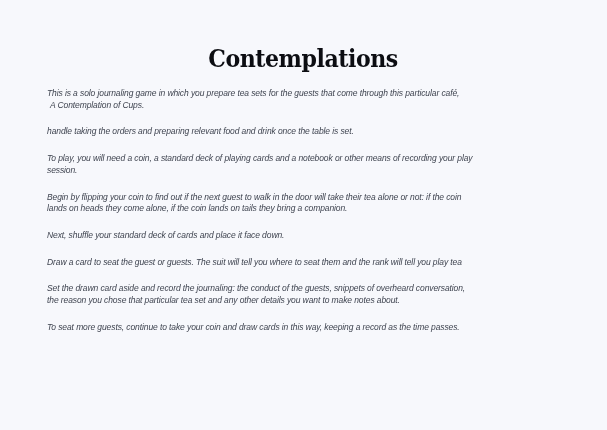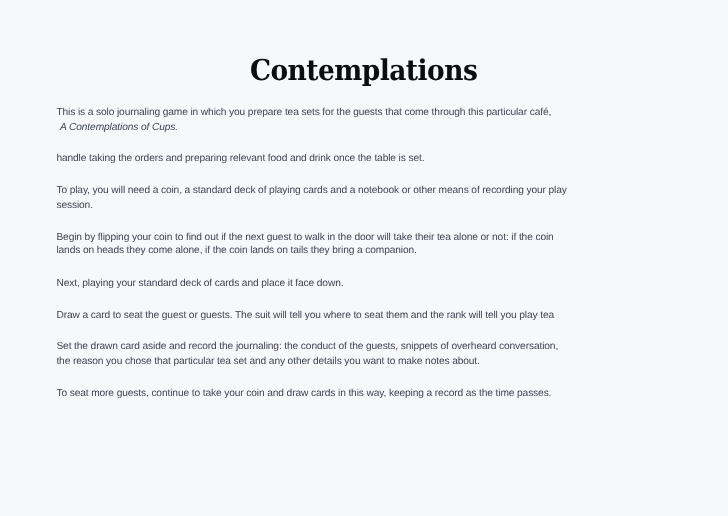--- a/index.html
+++ b/index.html
@@ -39,56 +39,57 @@
     padding-left: 47px;
     padding-right: 40px;
   }
   .paragraph { margin-bottom: 15px; }
   .line {
     font-size: 8.5px;
     line-height: 11.7px;
     letter-spacing: -0.1px;
     color: var(--text-color);
     white-space: nowrap;
+    font-style: italic;
   }
   .line.italic {
     font-style: italic;
     padding-left: 3px;
   }
 </style>
 </head>
 <body>
 
 <div class="screen">
 
   <h1 class="page-title">Contemplations</h1>
 
   <div class="body-text">
 
     <div class="paragraph">
       <div class="line">This is a solo journaling game in which you prepare tea sets for the guests that come through this particular café,</div>
-      <div class="line italic">A Contemplations of Cups.</div>
+      <div class="line italic">A Contemplation of Cups.</div>
     </div>
 
     <div class="paragraph">
       <div class="line">handle taking the orders and preparing relevant food and drink once the table is set.</div>
     </div>
 
     <div class="paragraph">
       <div class="line">To play, you will need a coin, a standard deck of playing cards and a notebook or other means of recording your play</div>
       <div class="line">session.</div>
     </div>
 
     <div class="paragraph">
       <div class="line">Begin by flipping your coin to find out if the next guest to walk in the door will take their tea alone or not: if the coin</div>
       <div class="line">lands on heads they come alone, if the coin lands on tails they bring a companion.</div>
     </div>
 
     <div class="paragraph">
-      <div class="line">Next, playing your standard deck of cards and place it face down.</div>
+      <div class="line">Next, shuffle your standard deck of cards and place it face down.</div>
     </div>
 
     <div class="paragraph">
       <div class="line">Draw a card to seat the guest or guests. The suit will tell you where to seat them and the rank will tell you play tea</div>
     </div>
 
     <div class="paragraph">
       <div class="line">Set the drawn card aside and record the journaling: the conduct of the guests, snippets of overheard conversation,</div>
       <div class="line">the reason you chose that particular tea set and any other details you want to make notes about.</div>
     </div>

